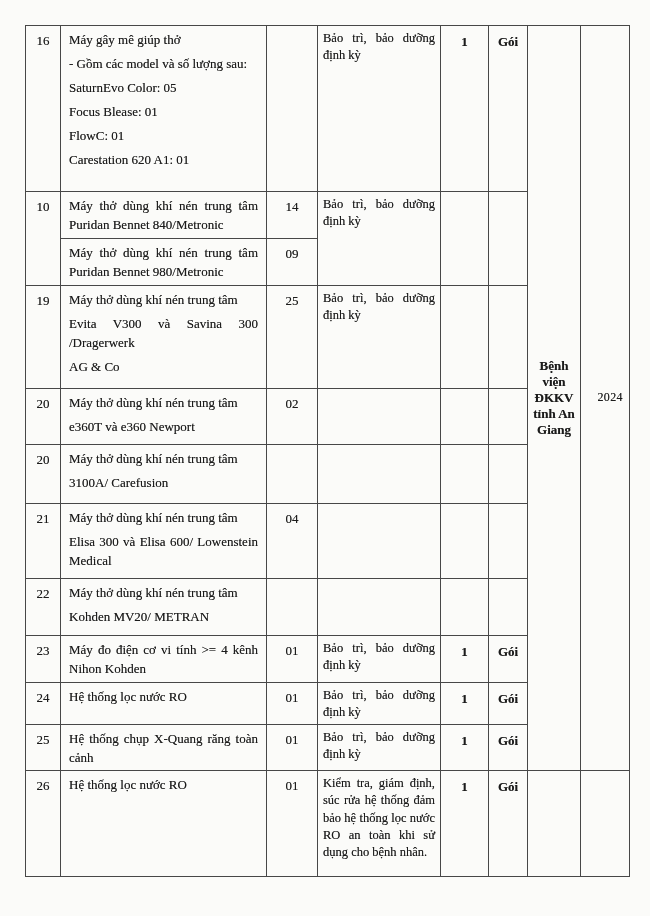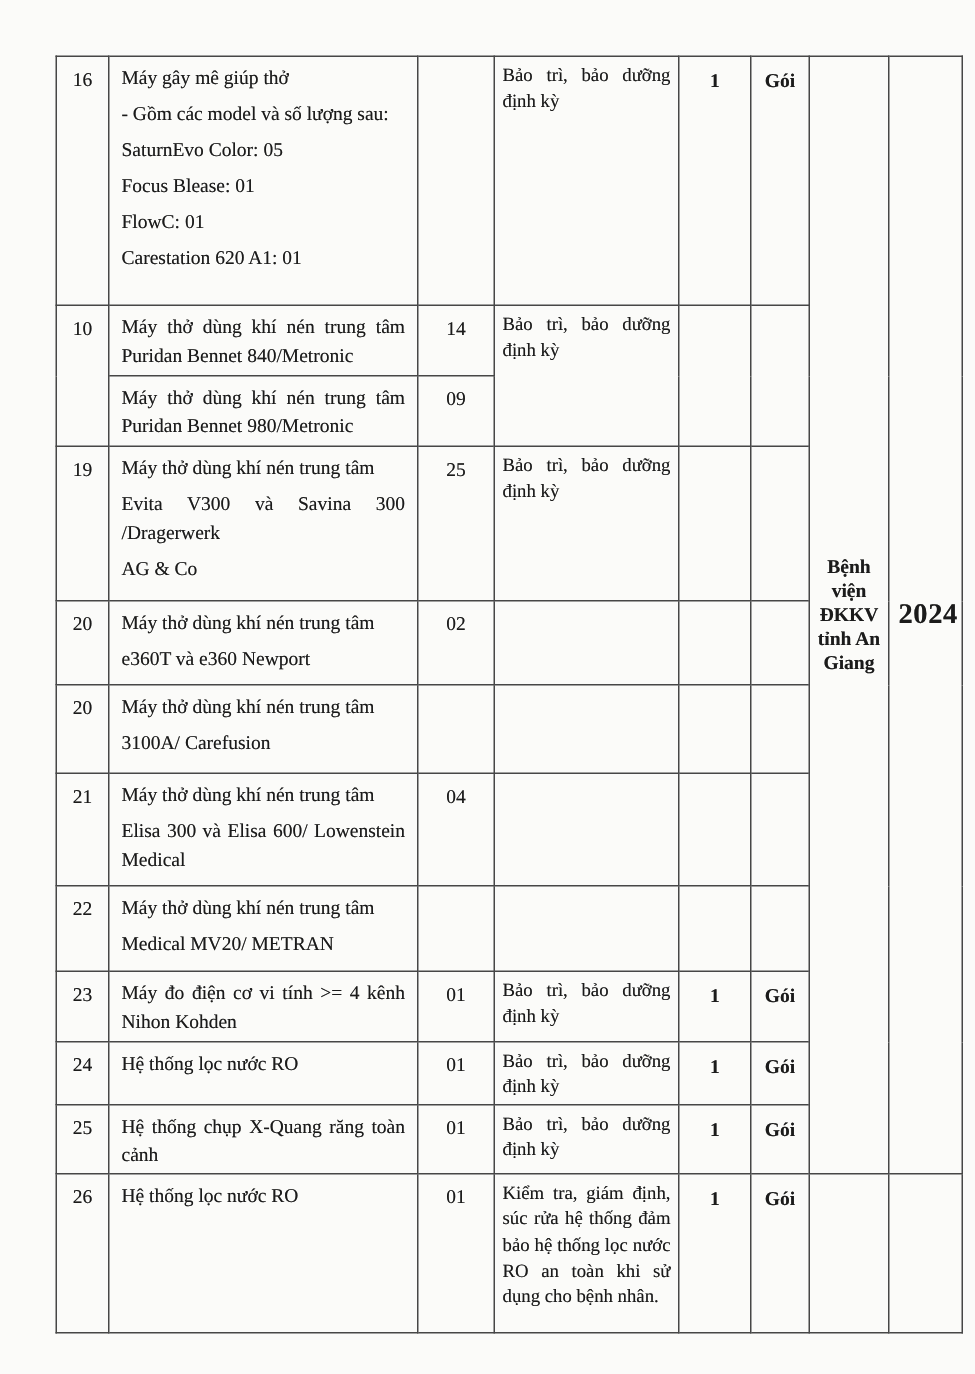--- a/index.html
+++ b/index.html
@@ -6,25 +6,24 @@
   body{
     width:650px;height:916px;
     background:#fbfbf9;
     font-family:"Liberation Serif","DejaVu Serif",serif;
     color:#1b1b1b;
     position:relative;
     overflow:hidden;
   }
   .sheet{position:absolute;inset:0;}
   table.eqt{
-    position:absolute;left:37px;top:25px;
+    position:absolute;left:25px;top:25px;
     width:604px;
     border-collapse:collapse;
     table-layout:fixed;
-    margin-top:12px;
   }
   td{
     border:1px solid #474747;
     vertical-align:top;
     padding:3px 6px;
     font-size:13px;
     line-height:19px;
     overflow:hidden;
     text-shadow:0 0 0.4px rgba(20,20,20,.55);
   }
@@ -33,22 +32,22 @@
   td.name p{margin:0 0 5px 0;}
   td.name p:last-child{margin-bottom:0;}
   td.qty{text-align:center;padding-top:5px;}
   td.svc{font-size:12.5px;line-height:17.4px;text-align:justify;padding:4px 5px 2px 5px;}
   td.cnt,td.unit{text-align:center;font-weight:bold;padding-top:6px;}
   td.fac{
     text-align:center;vertical-align:middle;
     font-weight:bold;font-size:13px;line-height:16px;padding:2px 3px;
   }
   td.yr{
-    text-align:center;vertical-align:middle;
-    font-weight:bold;font-size:19px;letter-spacing:.4px;
+    text-align:right;vertical-align:middle;
+    font-weight:normal;font-size:12px;letter-spacing:.4px;
   }
 </style>
 </head>
 <body>
 
 <div class="sheet">
   <table class="eqt">
     <colgroup>
       <col style="width:35px">
         <col style="width:206px">
@@ -143,21 +142,21 @@
       <td class="qty">04</td>
       <td class="svc"></td>
       <td class="cnt"></td>
       <td class="unit"></td>
     </tr>
 
     <tr style="height:57px">
       <td class="stt">22</td>
       <td class="name">
         <p>Máy thở dùng khí nén trung tâm</p>
-        <p>Medical MV20/ METRAN</p>
+        <p>Kohden MV20/ METRAN</p>
       </td>
       <td class="qty"></td>
       <td class="svc"></td>
       <td class="cnt"></td>
       <td class="unit"></td>
     </tr>
 
     <tr style="height:47px">
       <td class="stt">23</td>
       <td class="name">

